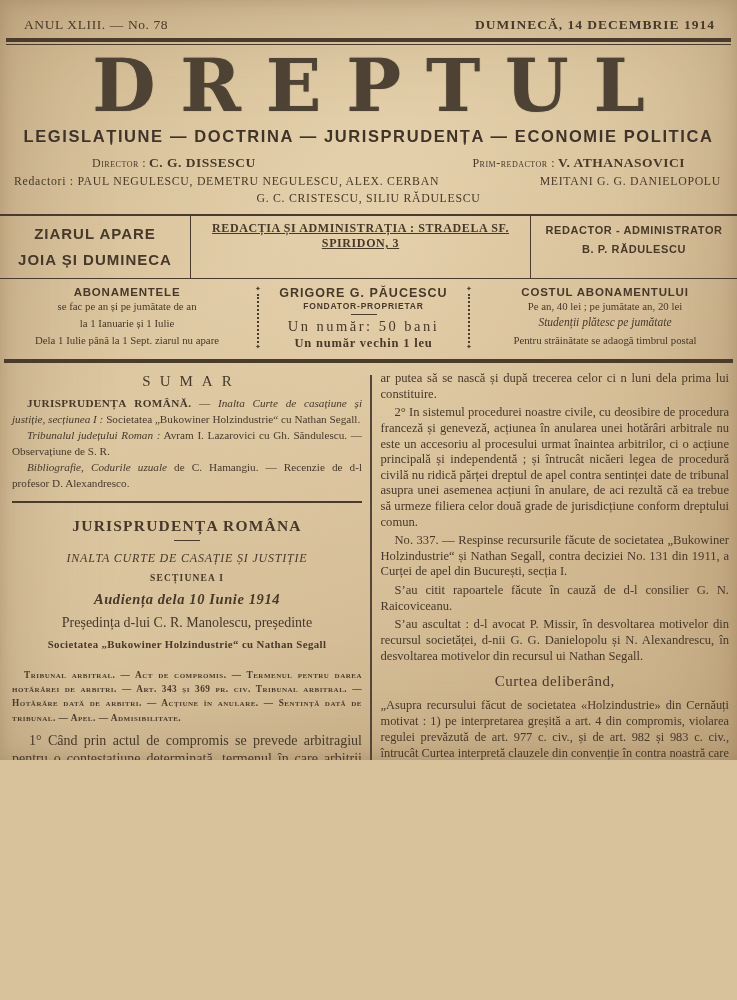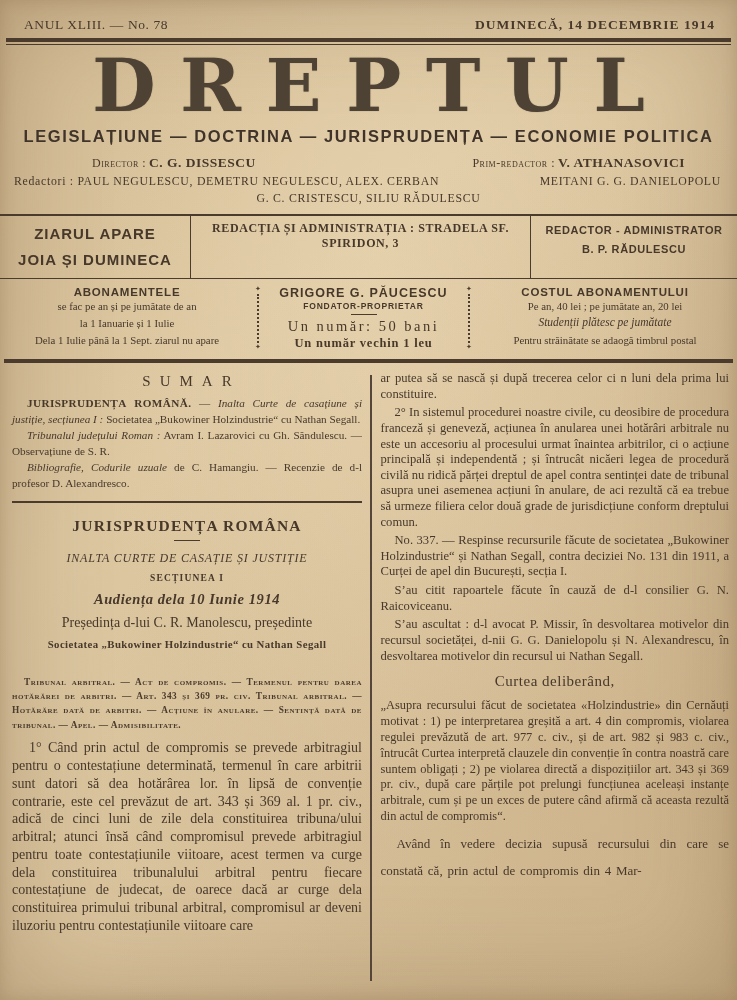--- a/index.html
+++ b/index.html
@@ -3,21 +3,21 @@
 <meta charset="utf-8">
 <style>
   html,body{margin:0;padding:0;}
   body{
     width:737px;height:1000px;overflow:hidden;
     font-family:"Liberation Serif", serif;
     color:#47382a;
     background:#d8c29c;
   }
   .page{
-    position:relative;width:737px;height:1000px;overflow:hidden;
+    position:relative;width:737px;height:760px;overflow:hidden;
     background:
       radial-gradient(ellipse at 52% 30%, rgba(240,222,186,.45) 0%, rgba(240,222,186,0) 55%),
       radial-gradient(ellipse at 85% 80%, rgba(196,165,124,.35) 0%, rgba(196,165,124,0) 60%),
       linear-gradient(135deg,#d3bc95 0%, #dcc7a1 35%, #d7c19b 70%, #cfb890 100%);
     box-shadow: inset 0 0 110px rgba(110,78,46,.33), inset 0 0 16px rgba(110,78,46,.22);
   }
   
   .topline{display:flex;justify-content:space-between;align-items:flex-end;
     padding:17px 22px 5px 24px;font-size:13.5px;letter-spacing:.6px;}
   .topline .issue{font-weight:normal;}
@@ -36,21 +36,21 @@
   .staff1 b{font-size:13.5px;letter-spacing:.5px;}
   .staff2{display:flex;justify-content:space-between;padding:3px 16px 0 14px;
     font-size:11.8px;letter-spacing:.7px;}
   .staff3{text-align:center;font-size:11.8px;letter-spacing:.7px;padding-top:2px;}
   
   .infobar1{margin-top:8px;border-top:2px solid #4a3b2c;border-bottom:1px solid #4a3b2c;
     display:flex;align-items:stretch;}
   .infobar1 .cell{padding:5px 4px 6px;text-align:center;}
   .ib-appears{width:182px;border-right:1px solid #4a3b2c;
     font-family:"Liberation Sans", sans-serif;font-weight:bold;font-size:15px;letter-spacing:1px;line-height:1.7;}
-  .ib-address{flex:1;}
+  .ib-address{flex:1;text-decoration:underline;}
   .ib-address .l1{font-weight:bold;font-size:12px;letter-spacing:.6px;}
   .ib-address .l2{font-size:8.5px;letter-spacing:.6px;margin-top:2px;}
   .ib-admin{width:198px;border-left:1px solid #4a3b2c;
     font-family:"Liberation Sans", sans-serif;font-weight:bold;font-size:11px;letter-spacing:.6px;line-height:1.7;}
   
   .infobar2{display:flex;align-items:stretch;padding:7px 6px 6px 6px;}
   .sub-left{width:242px;text-align:center;}
   .sub-left .t{font-family:"Liberation Sans", sans-serif;font-weight:bold;font-size:11.5px;letter-spacing:.8px;}
   .sub-left .ln{font-size:10.8px;line-height:1.55;}
   .ornament{width:16px;display:flex;flex-direction:column;align-items:center;margin:0 2px;}
@@ -78,21 +78,21 @@
   .sumar b{letter-spacing:.4px;}
   .left-rule{border-top:2.5px solid #4a3b2c;margin:9px 0 0;}
   .sec-title{text-align:center;font-weight:bold;font-size:15.5px;letter-spacing:1.2px;margin-top:14px;}
   .mini-rule{width:26px;border-top:1.5px solid #4a3b2c;margin:5px auto 0;}
   .court{text-align:center;font-size:12px;letter-spacing:.8px;margin-top:10px;font-style:italic;}
   .sectiunea{text-align:center;font-weight:bold;font-size:9.5px;letter-spacing:1.2px;margin-top:7px;}
   .audience{text-align:center;font-weight:bold;font-style:italic;font-size:14.5px;letter-spacing:.6px;margin-top:8px;}
   .presiding{text-align:center;font-size:14px;margin-top:7px;}
   .case-line{text-align:center;font-weight:bold;font-size:10.8px;letter-spacing:.4px;margin-top:7px;}
   .keywords{font-size:9.3px;line-height:1.55;text-align:justify;letter-spacing:.5px;
-    font-variant:small-caps;font-weight:bold;text-indent:12px;margin-top:25px;color:#4a3b2c;}
+    font-variant:small-caps;font-weight:bold;text-indent:12px;margin-top:18px;color:#4a3b2c;}
   .para-large{font-size:14px;line-height:1.27;text-align:justify;text-indent:17px;margin:7px 0 0;}
   
   .para-r{font-size:12.6px;line-height:1.24;text-align:justify;text-indent:14px;margin:0 0 3px;}
   .para-r.first{text-indent:0;}
   .deliberand{text-align:center;font-size:15px;letter-spacing:.5px;margin:9px 0 8px;}
   .para-quote{font-size:12.4px;line-height:1.28;text-align:justify;margin:0;}
   .para-final{font-size:13px;line-height:2.05;text-align:justify;text-indent:16px;margin:6px 0 0;word-spacing:1.5px;}
 </style>
 </head>
 <body>

